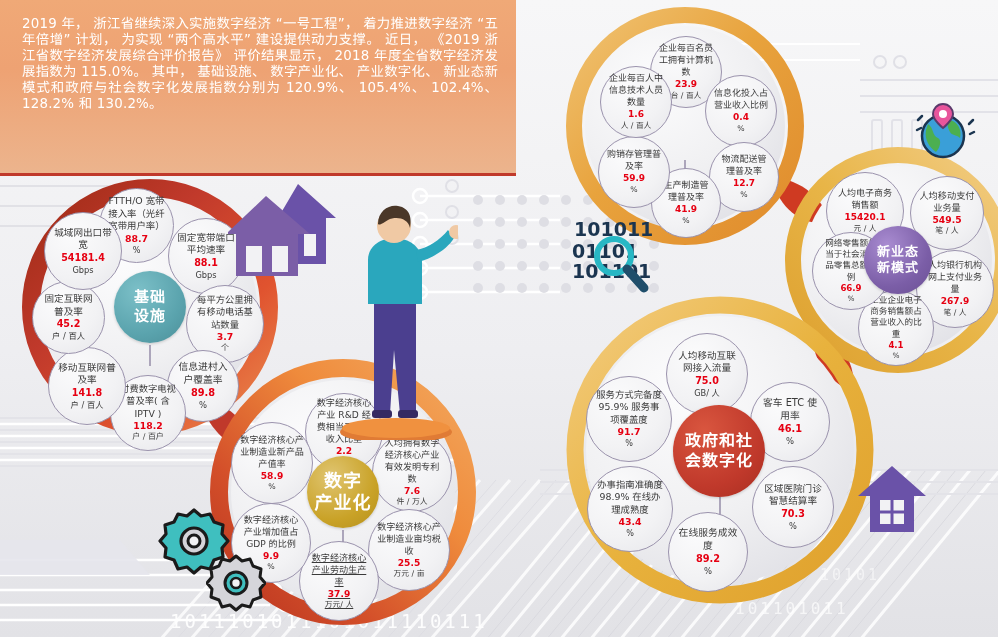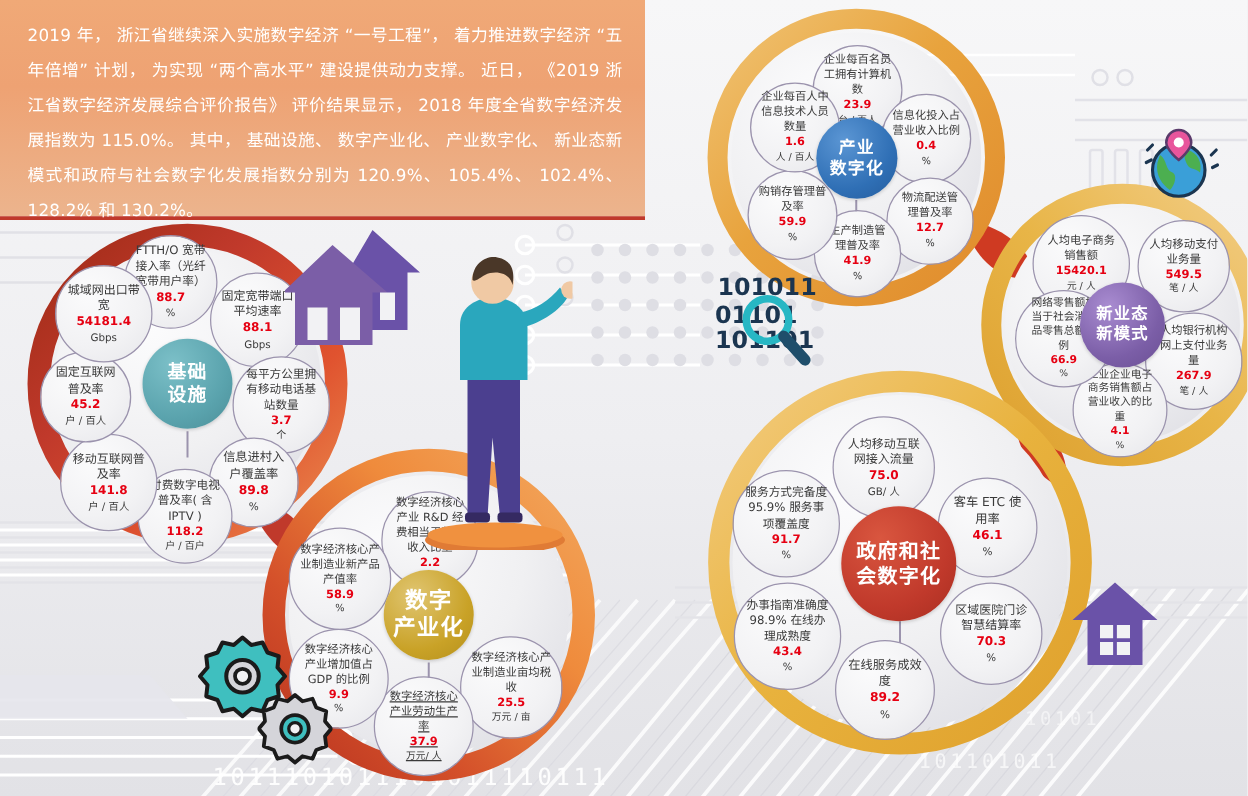--- a/index.html
+++ b/index.html
@@ -15,21 +15,21 @@
   
   #intro{
     position:absolute;left:0;top:0;width:516px;height:176px;
     background:linear-gradient(180deg,#f0a977 0%,#eea273 40%,#ecb48d 100%);
     border-bottom:3px solid #c0392b;
     box-sizing:border-box;
     padding:16px 18px 10px 22px;
     z-index:30;
   }
   #intro p{
-    margin:0;color:#ffffff;font-size:13.4px;line-height:28px;
+    margin:0;color:#ffffff;font-size:13.4px;line-height:16px;
     letter-spacing:.2px;text-align:justify;
     font-family:"DejaVu Sans","Liberation Sans",sans-serif;
   }
 
   
   .bub{
     position:absolute;border-radius:50%;
     background:radial-gradient(circle at 35% 28%,#fbfbfc 0%,#f2f2f4 58%,#e6e6ea 100%);
     border:1px solid #9b93ad;
     box-sizing:border-box;
@@ -370,20 +370,23 @@
   </div>
   <div class="bub" style="left:44px;top:212px;width:78px;height:78px;font-size:9.6px;">
     <span><span>城域网出口带宽</span><b>54181.4</b><span class="u">Gbps</span></span>
   </div>
   <div class="hub" style="left:114px;top:271px;width:72px;height:72px;background:radial-gradient(circle at 34% 28%,#7cc0c8 0%,#5aa3ad 62%,#4b8e98 100%);font-size:15px;white-space:pre-line;">基础
 设施</div>
 
   <div class="bub" style="left:305px;top:393px;width:78px;height:78px;font-size:9.1px;">
     <span><span>数字经济核心产业 R&amp;D 经费相当于营业收入比重</span><b>2.2</b><span class="u">%</span></span>
   </div>
+  <div class="bub" style="left:372px;top:432px;width:80px;height:80px;font-size:9.1px;">
+    <span><span>人均拥有数字经济核心产业有效发明专利数</span><b>7.6</b><span class="u">件 / 万人</span></span>
+  </div>
   <div class="bub" style="left:368px;top:509px;width:82px;height:82px;font-size:9.1px;">
     <span><span>数字经济核心产业制造业亩均税收</span><b>25.5</b><span class="u">万元 / 亩</span></span>
   </div>
   <div class="bub" style="left:299px;top:541px;width:80px;height:80px;font-size:9.1px;text-decoration:underline;">
     <span><span>数字经济核心产业劳动生产率</span><b>37.9</b><span class="u">万元/ 人</span></span>
   </div>
   <div class="bub" style="left:231px;top:503px;width:80px;height:80px;font-size:9.1px;">
     <span><span>数字经济核心产业增加值占 GDP 的比例</span><b>9.9</b><span class="u">%</span></span>
   </div>
   <div class="bub" style="left:231px;top:422px;width:82px;height:82px;font-size:9.1px;">
@@ -403,22 +406,20 @@
   </div>
   <div class="bub" style="left:651px;top:168px;width:70px;height:70px;font-size:9px;">
     <span><span>生产制造管理普及率</span><b>41.9</b><span class="u">%</span></span>
   </div>
   <div class="bub" style="left:598px;top:136px;width:72px;height:72px;font-size:9px;">
     <span><span>购销存管理普及率</span><b>59.9</b><span class="u">%</span></span>
   </div>
   <div class="bub" style="left:600px;top:66px;width:72px;height:72px;font-size:9px;">
     <span><span>企业每百人中信息技术人员数量</span><b>1.6</b><span class="u">人 / 百人</span></span>
   </div>
-  <div class="hub" style="left:653px;top:94px;width:65px;height:65px;background:radial-gradient(circle at 34% 28%,#5b96d4 0%,#2f6fb5 62%,#255c9c 100%);font-size:13.5px;white-space:pre-line;">产业
-数字化</div>
 
   <div class="bub" style="left:826px;top:172px;width:78px;height:78px;font-size:9px;">
     <span><span>人均电子商务销售额</span><b>15420.1</b><span class="u">元 / 人</span></span>
   </div>
   <div class="bub" style="left:910px;top:176px;width:74px;height:74px;font-size:9.2px;">
     <span><span>人均移动支付业务量</span><b>549.5</b><span class="u">笔 / 人</span></span>
   </div>
   <div class="bub" style="left:916px;top:250px;width:78px;height:78px;font-size:9px;">
     <span><span>人均银行机构网上支付业务量</span><b>267.9</b><span class="u">笔 / 人</span></span>
   </div>

